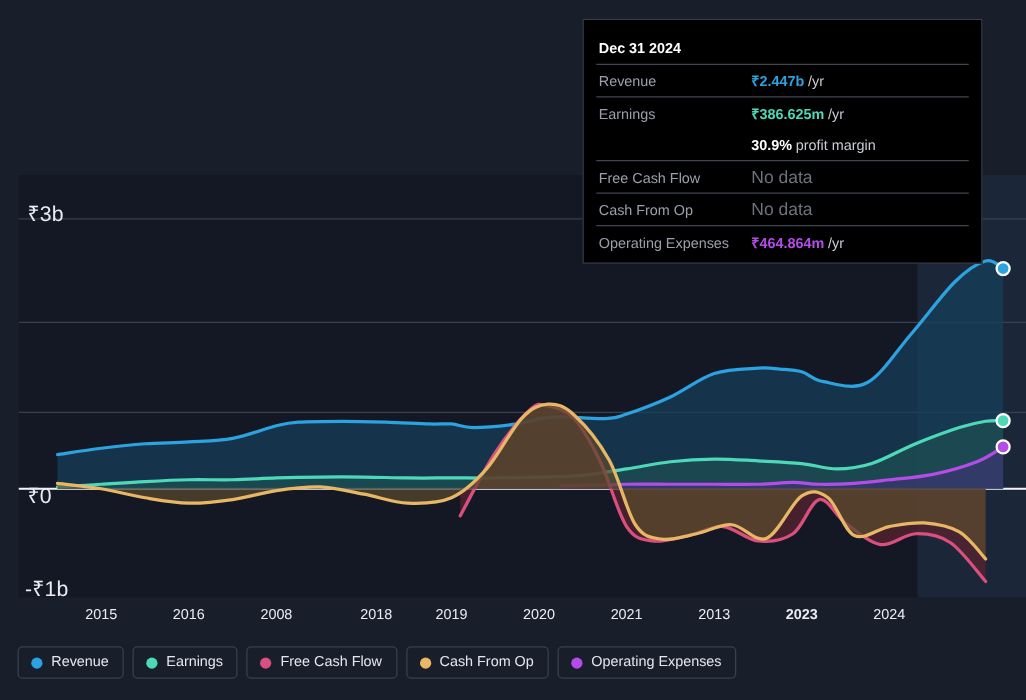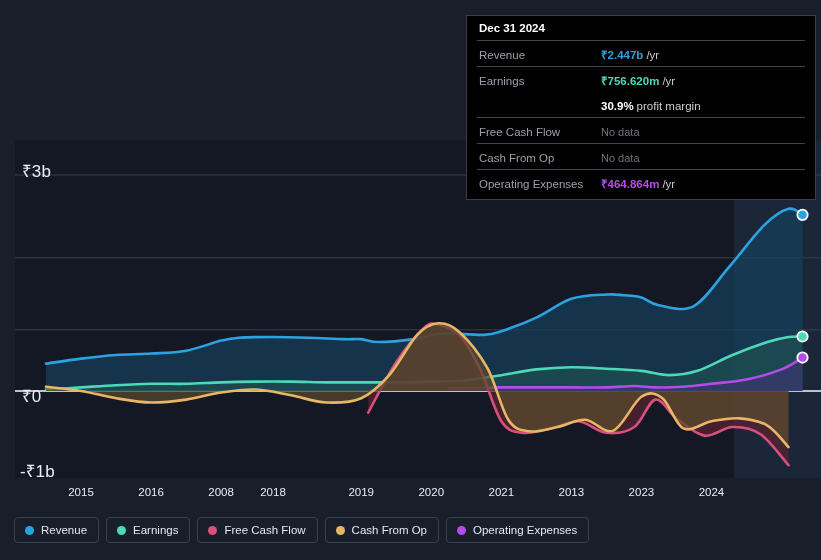--- a/index.html
+++ b/index.html
@@ -25,40 +25,40 @@
   }
   .y-lab-top   { left: 22px; top: 159px; }
   .y-lab-zero  { left: 22px; top: 384px; }
   .y-lab-bot   { left: 20px; top: 459px; }
   .x-lab { position: absolute; top: 486px; color: #e9ecf2; font-size: 11.5px; transform: translateX(-50%); }
 
   
   .tooltip {
     position: absolute;
     left: 466px; top: 15px;
-    width: 350px;
+    width: 320px;
     background: #000000;
     border: 1px solid #3a3f4b;
-    padding: 4px 10px 4px 10px;
+    padding: 15px 10px 4px 10px;
   }
   .tt-date {
     color: #ffffff; font-size: 11.5px; font-weight: bold;
     padding: 2px 2px 6px 2px;
   }
   .tt-row {
     display: flex; align-items: baseline;
     border-top: 1px solid #41464f;
     padding: 4px 2px 3px 2px;
     min-height: 17px;
   }
   .tt-row.no-border { border-top: none; }
   .tt-key { width: 122px; color: #9aa0ab; font-size: 11.5px; flex: none; }
   .tt-val { font-size: 11.5px; font-weight: bold; }
   .tt-suffix { color: #c8ccd4; font-size: 11.5px; font-weight: normal; margin-left: 3px; }
-  .tt-nodata { color: #6d727c; font-size: 11px; font-weight: normal; }
+  .tt-nodata { color: #6d727c; font-size: 14px; font-weight: normal; }
 
   
   .legend {
     position: absolute; left: 14px; top: 517px;
     display: flex; gap: 7px;
   }
   .legend-chip {
     display: flex; align-items: center; gap: 7px;
     border: 1px solid #39404f;
     border-radius: 4px;
@@ -112,39 +112,39 @@
   </div>
 
   <div class="axis-label y-lab-top">₹3b</div>
   <div class="axis-label y-lab-zero">₹0</div>
   <div class="axis-label y-lab-bot">-₹1b</div>
 
   <div id="x-labels">
       <div class="x-lab" style="left: 81.023px;">2015</div>
       <div class="x-lab" style="left: 151.069px;">2016</div>
       <div class="x-lab" style="left: 221.115px;">2008</div>
-      <div class="x-lab" style="left: 273px;">2018</div>
+      <div class="x-lab" style="left: 301px;">2018</div>
       <div class="x-lab" style="left: 361.207px; text-align: right;">2019</div>
       <div class="x-lab" style="left: 431.253px;">2020</div>
       <div class="x-lab" style="left: 501.3px;">2021</div>
       <div class="x-lab" style="left: 571.346px;">2013</div>
-      <div class="x-lab" style="left: 641.392px;">2023</div>
+      <div class="x-lab" style="left: 641.392px; font-weight: bold;">2023</div>
       <div class="x-lab" style="left: 711.438px;">2024</div>
     </div>
 
   <div class="tooltip">
     <div class="tt-date">Dec 31 2024</div>
     <div id="tt-rows">
         <div class="tt-row">
           <div class="tt-key">Revenue</div>
           <div><span class="tt-val" style="color: rgb(45, 162, 224); text-align: center;">₹2.447b</span><span class="tt-suffix">/yr</span></div>
         </div>
         <div class="tt-row">
           <div class="tt-key">Earnings</div>
-          <div><span class="tt-val" style="color: rgb(77, 217, 184);">₹756.620m</span><span class="tt-suffix">/yr</span></div>
+          <div><span class="tt-val" style="color: rgb(77, 217, 184);">₹386.625m</span><span class="tt-suffix">/yr</span></div>
         </div>
         <div class="tt-row no-border">
           <div class="tt-key"></div>
           <div><span class="tt-val" style="color: rgb(255, 255, 255);">30.9%</span><span class="tt-suffix">profit margin</span></div>
         </div>
         <div class="tt-row">
           <div class="tt-key">Free Cash Flow</div>
           <div><span class="tt-nodata" style="color: rgb(109, 114, 124);">No data</span></div>
         </div>
         <div class="tt-row">

